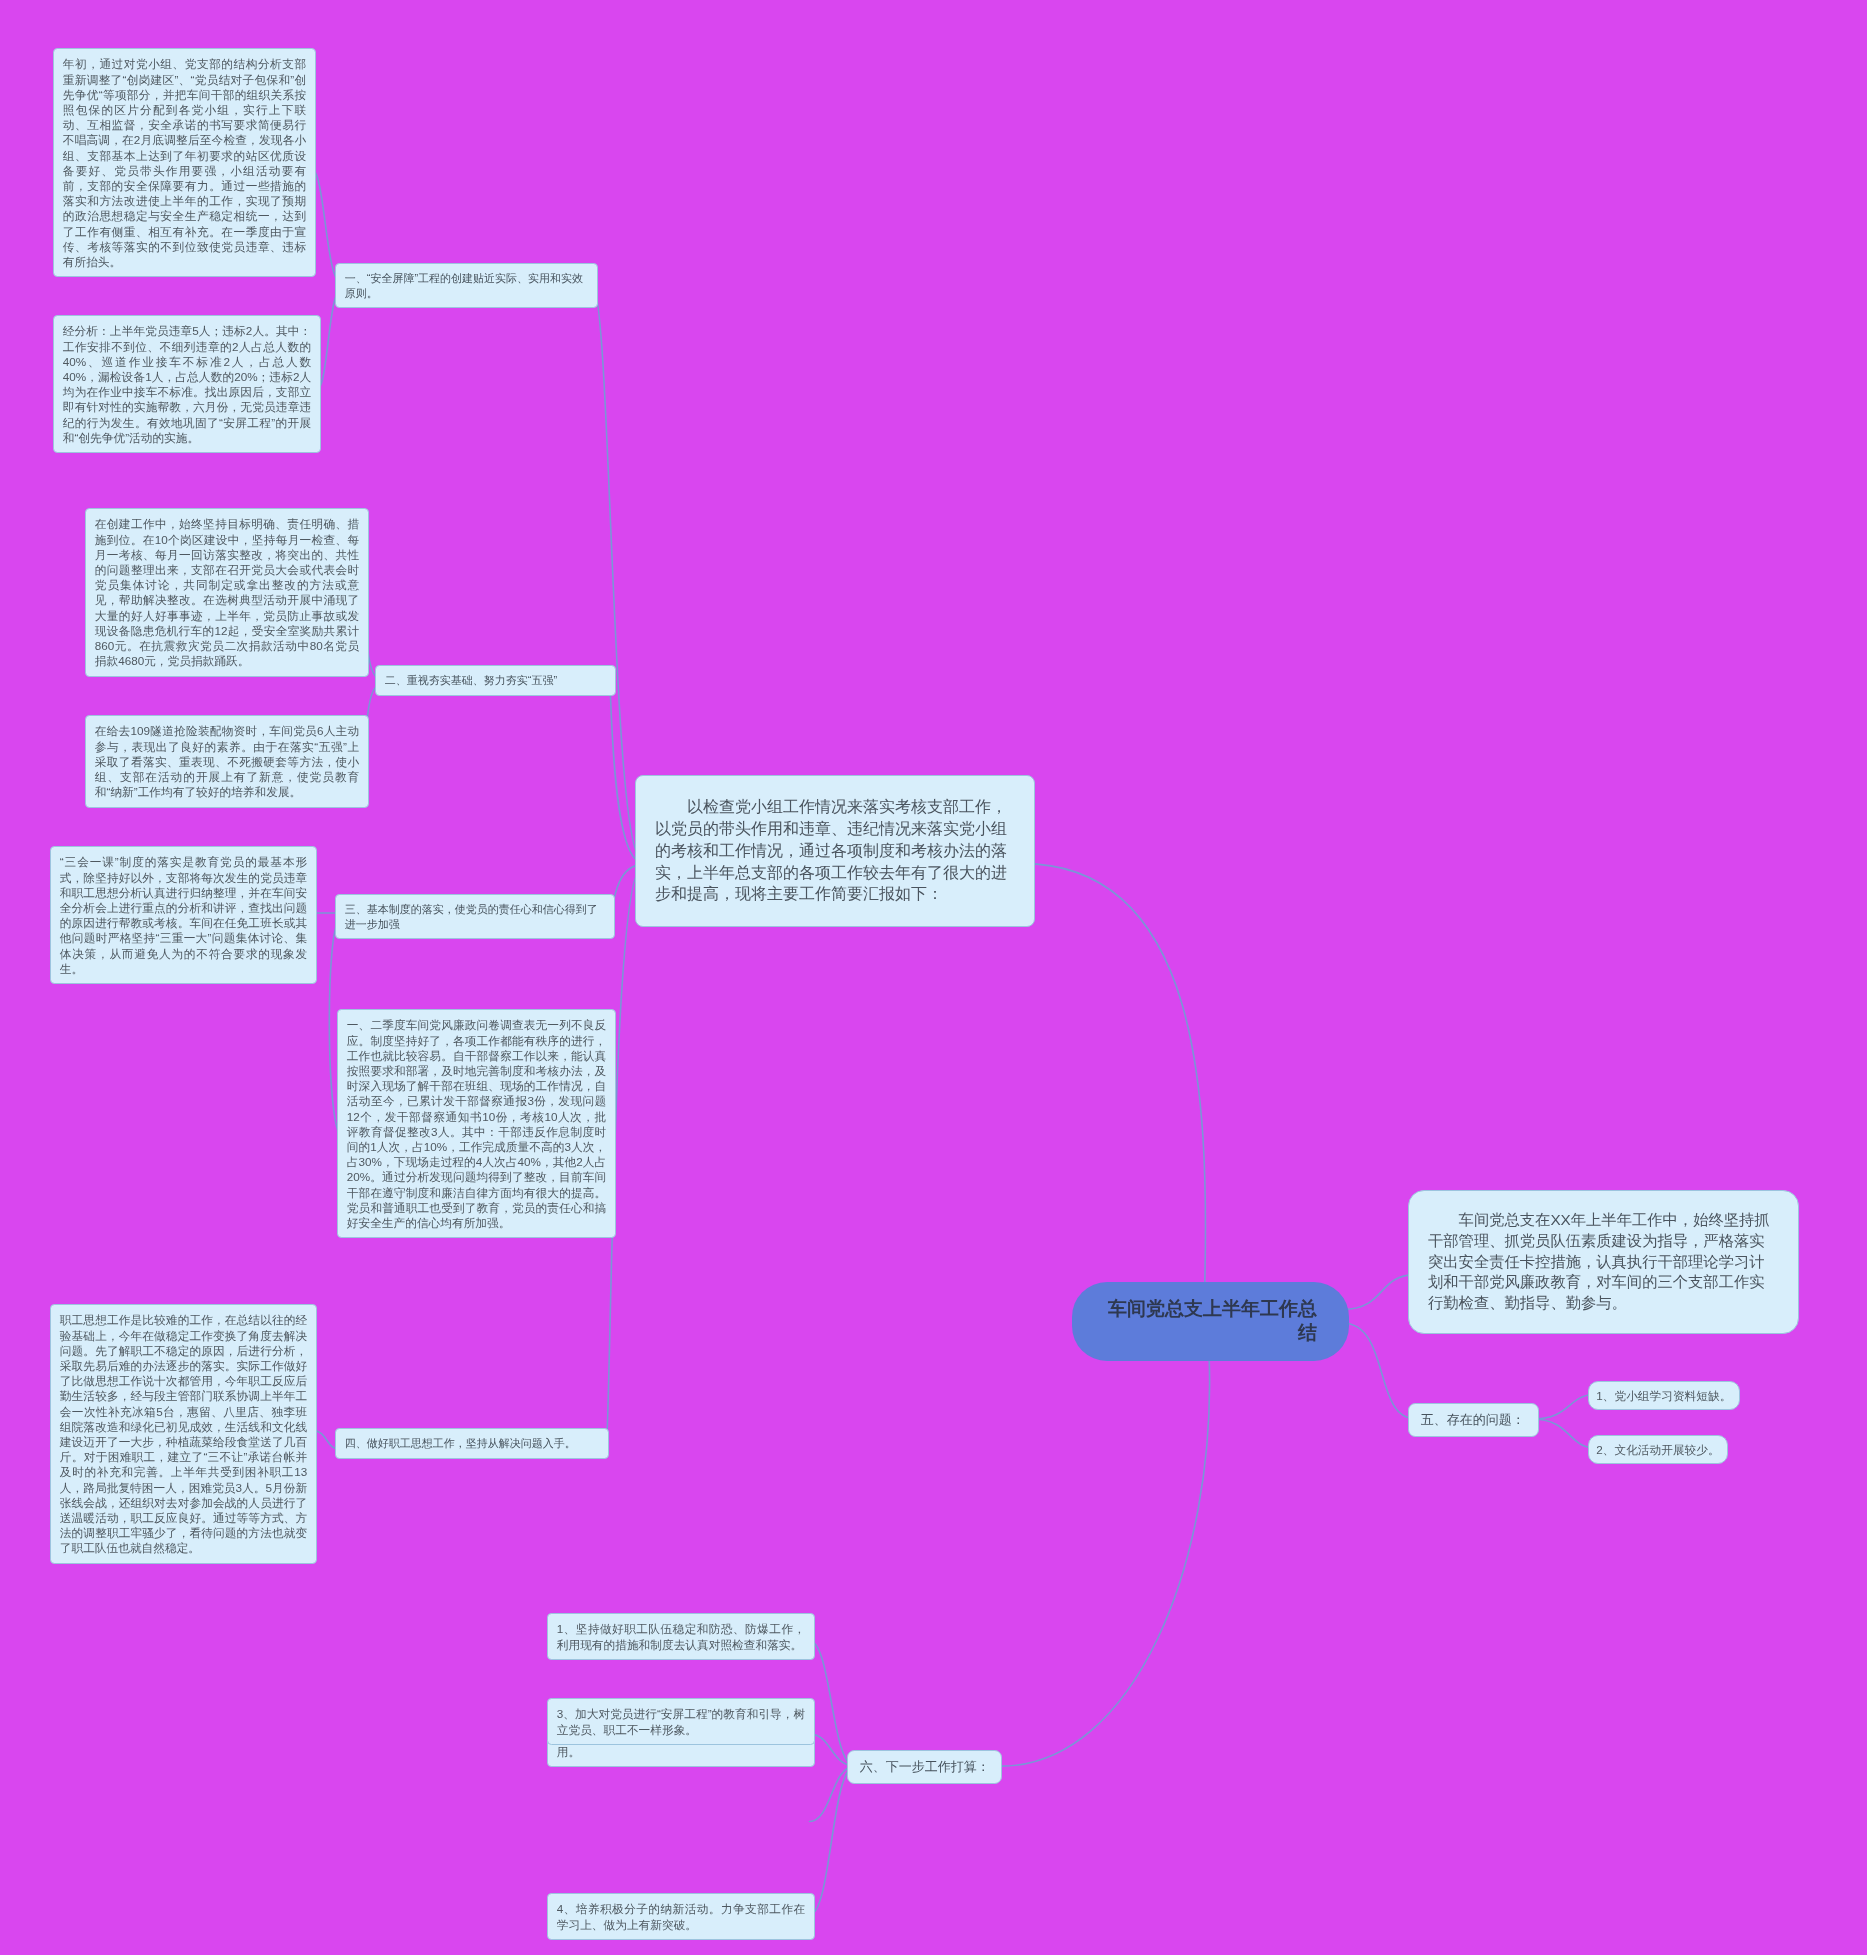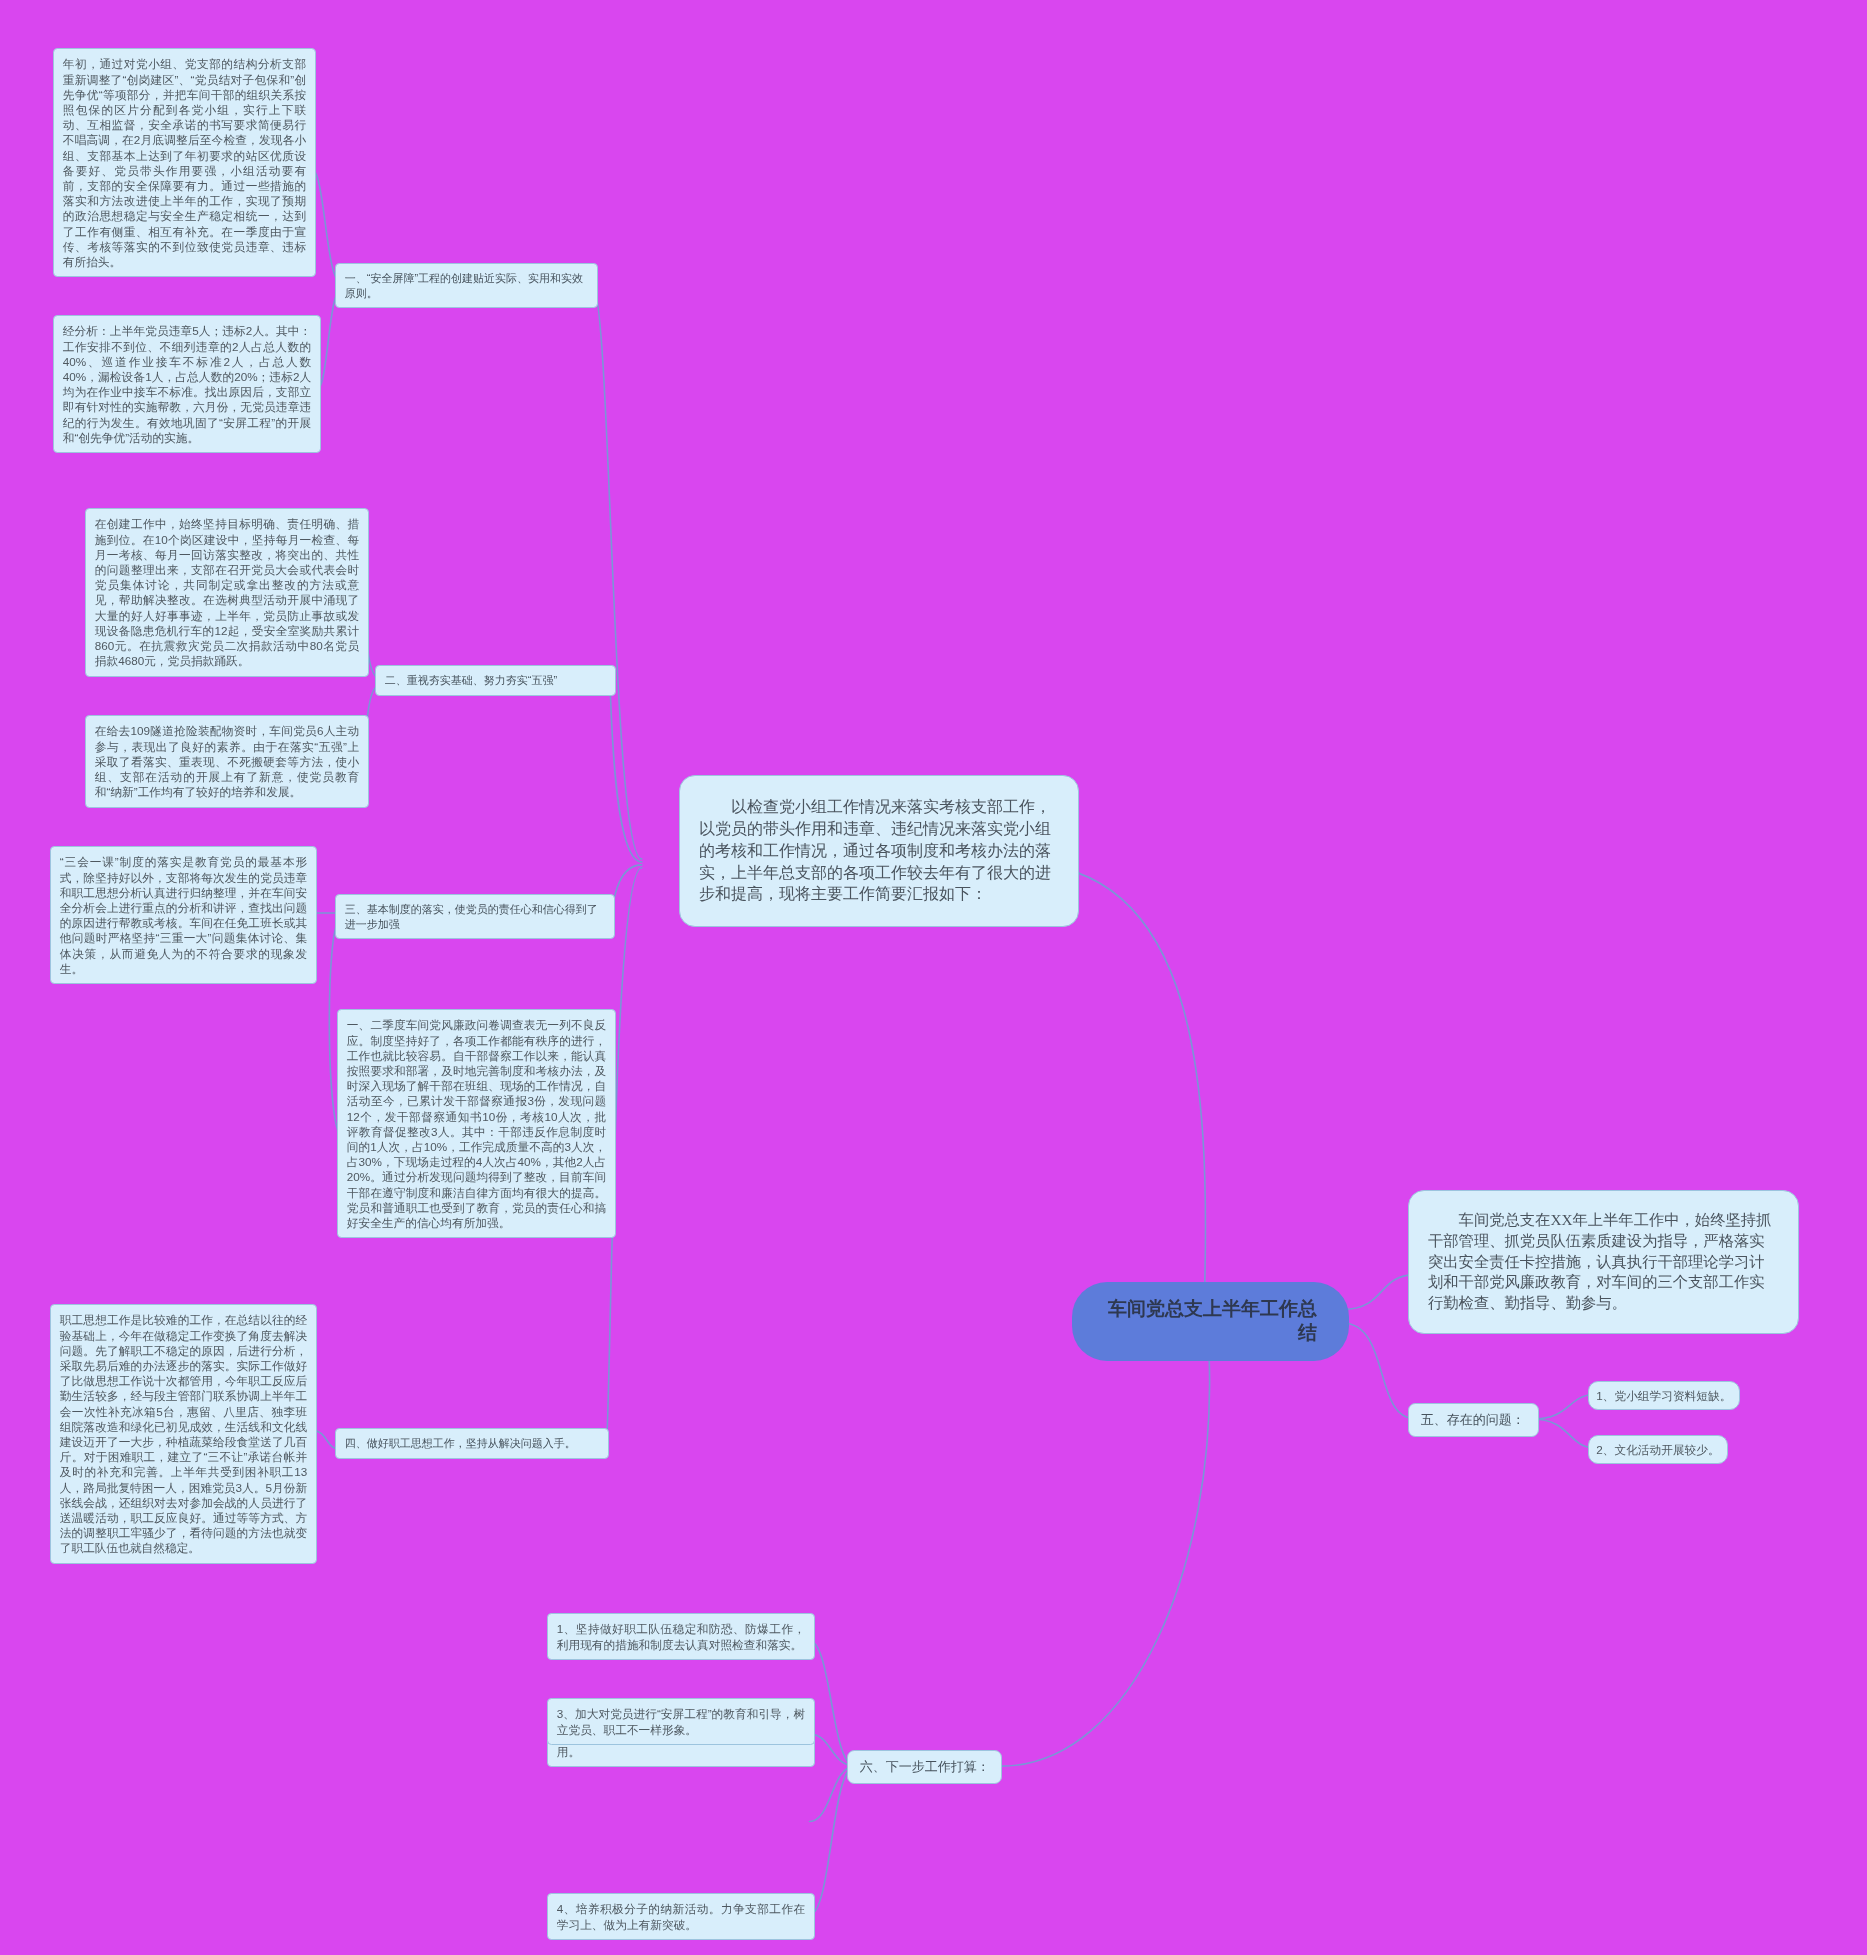--- a/index.html
+++ b/index.html
@@ -23,26 +23,26 @@
   .label{
     font-size:11px;line-height:1.3;padding:7.3px 8.8px;color:#46525c;
   }
   .pill-label{
     font-size:13px;line-height:1.2;padding:8px 11.7px;border-radius:7.3px;color:#46525c;white-space:nowrap;
   }
   .small{
     font-size:11.7px;line-height:1.2;padding:6.6px 7.3px;border-radius:10px;white-space:nowrap;
   }
   .bigbox{
-    font-size:16px;line-height:1.36;padding:20.4px 19px;border-radius:16px;
-    text-indent:2em;color:#4a545e;margin-left:44px;
+    font-size:16px;line-height:1.36;padding:20.4px 19px;border-radius:8px;
+    text-indent:2em;color:#4a545e;
   }
   .bigbox2{
     font-size:15.3px;line-height:1.36;padding:19px 19px;border-radius:16px;
-    text-indent:2em;color:#4a545e;font-family:Liberation Serif, serif;
+    text-indent:2em;color:#4a545e;
   }
   .central{
     position:absolute;z-index:3;box-sizing:border-box;
     background:#5d7cda;border:none;border-radius:35px;
     color:#2e3850;font-size:19px;line-height:1.3;font-weight:bold;
     padding:14.6px 32px;text-align:right;
   }
 </style>
 </head>
 <body>

